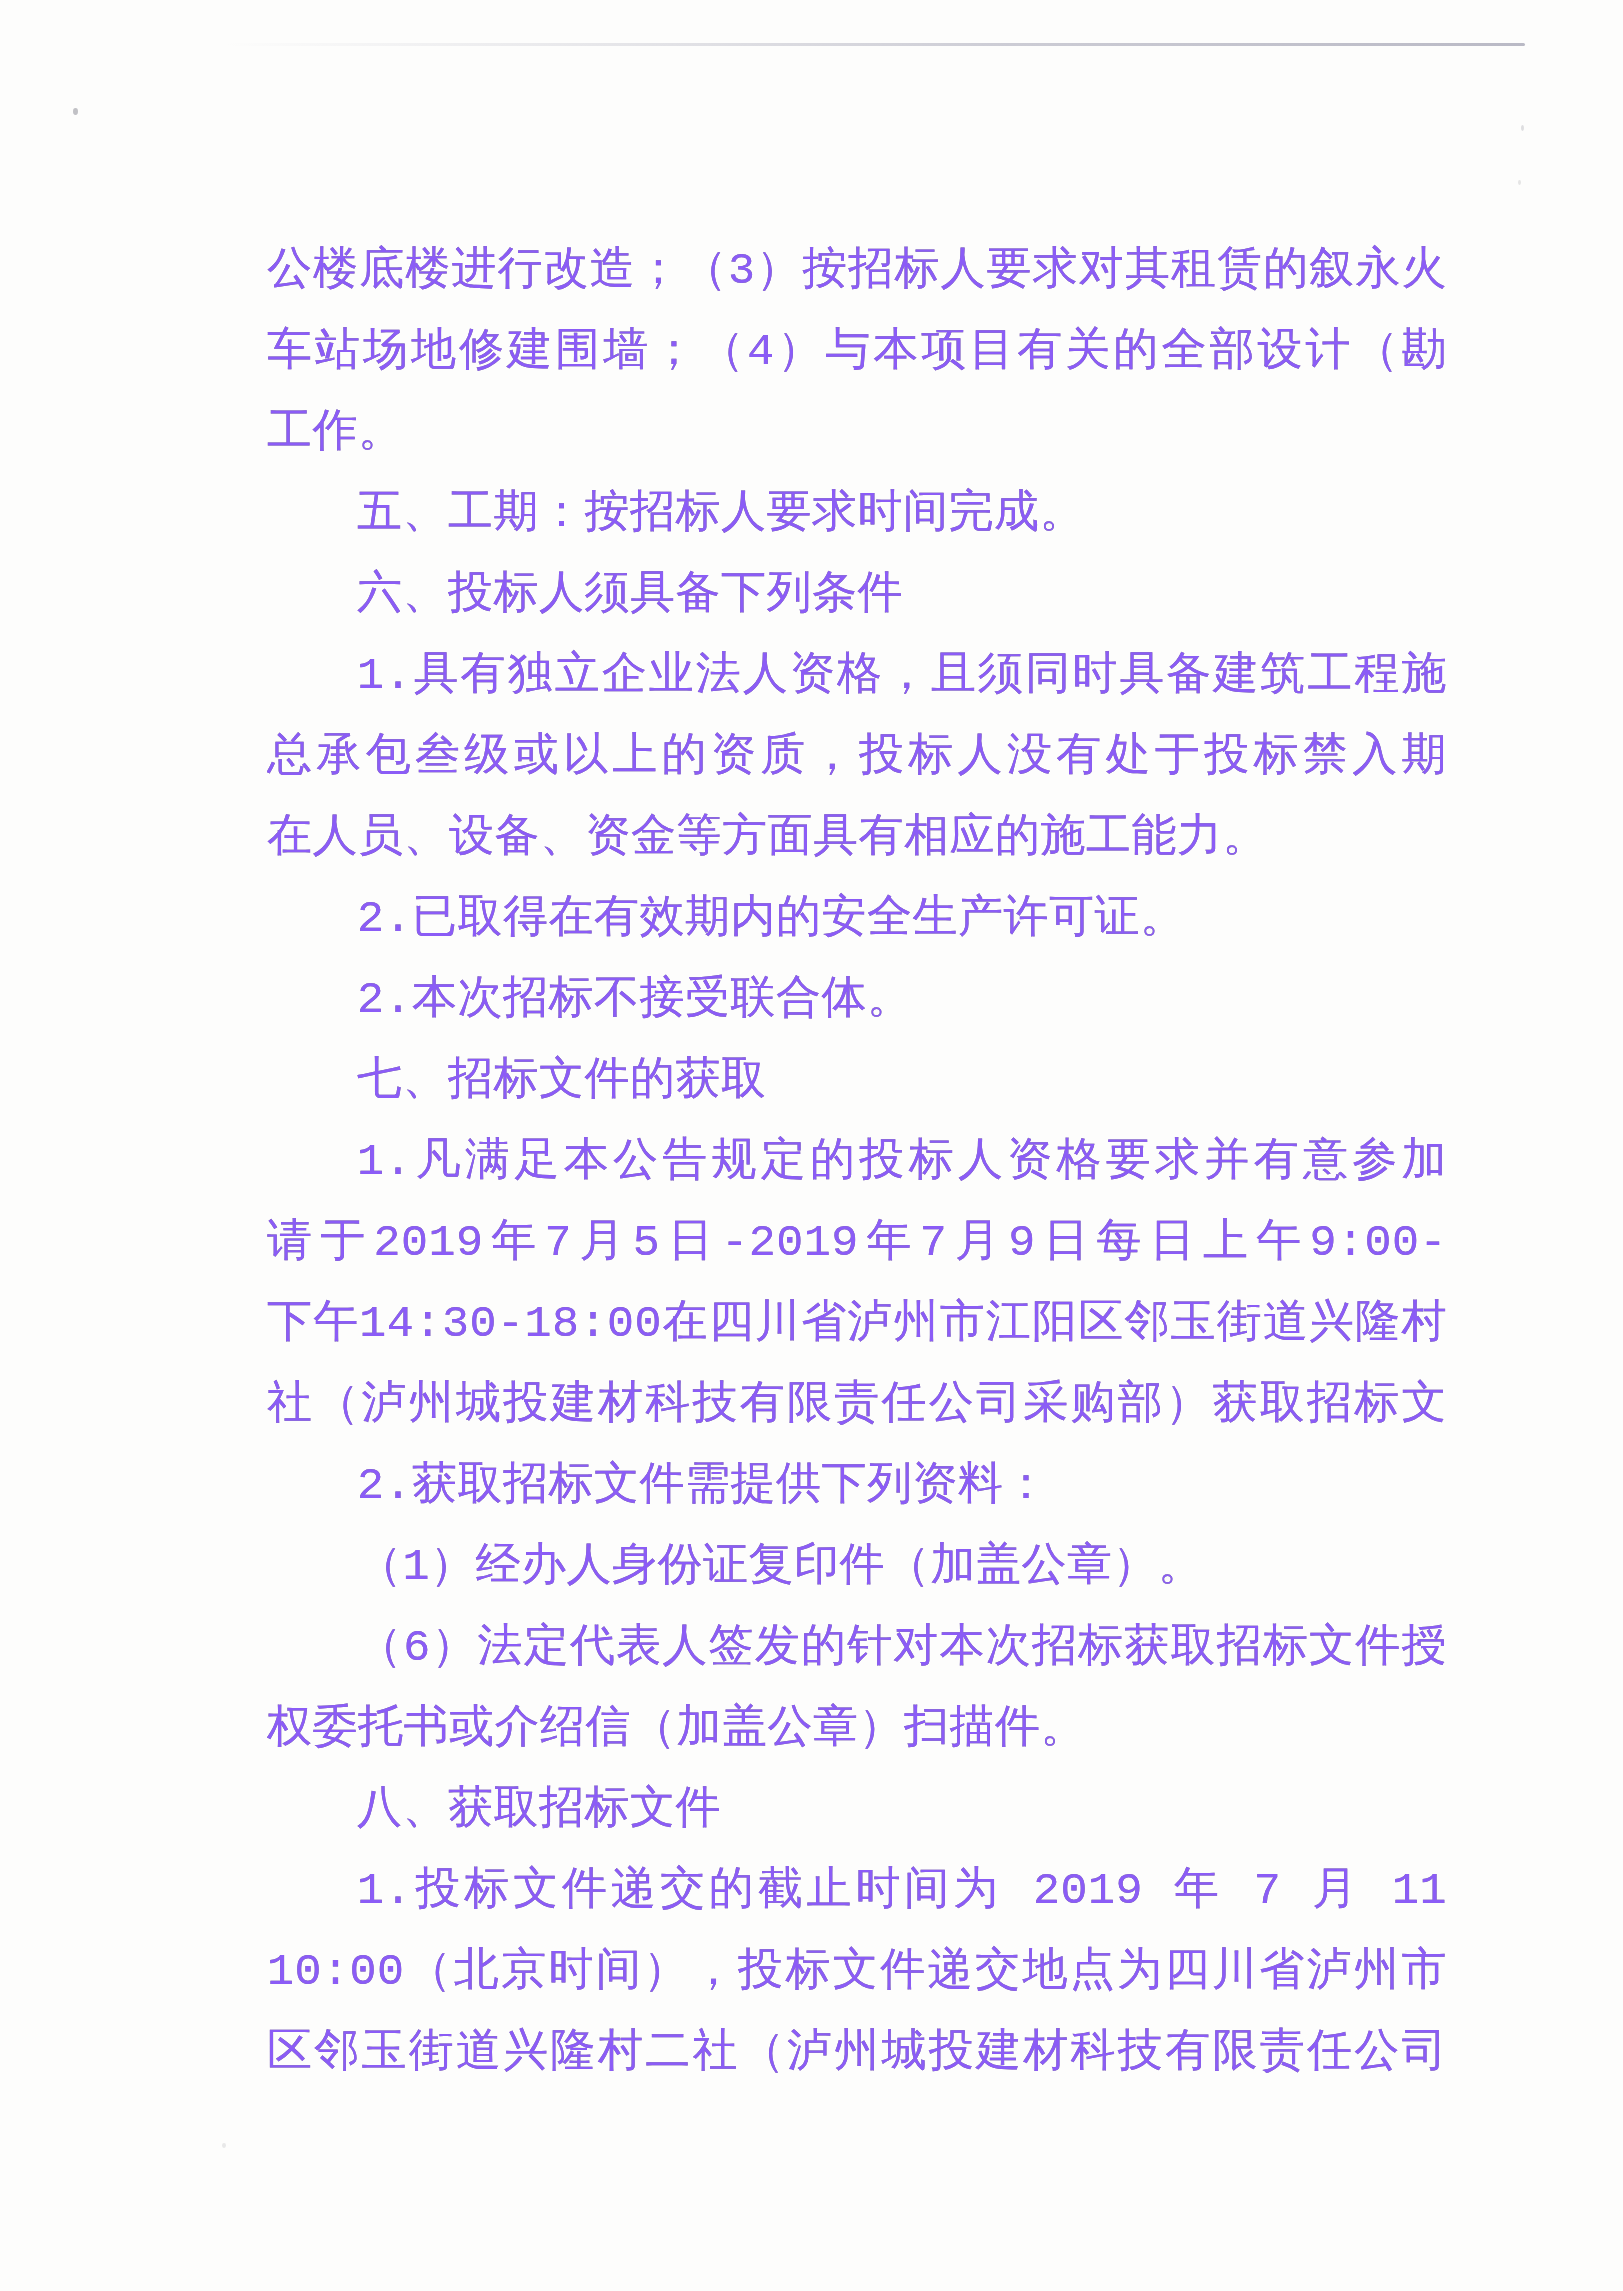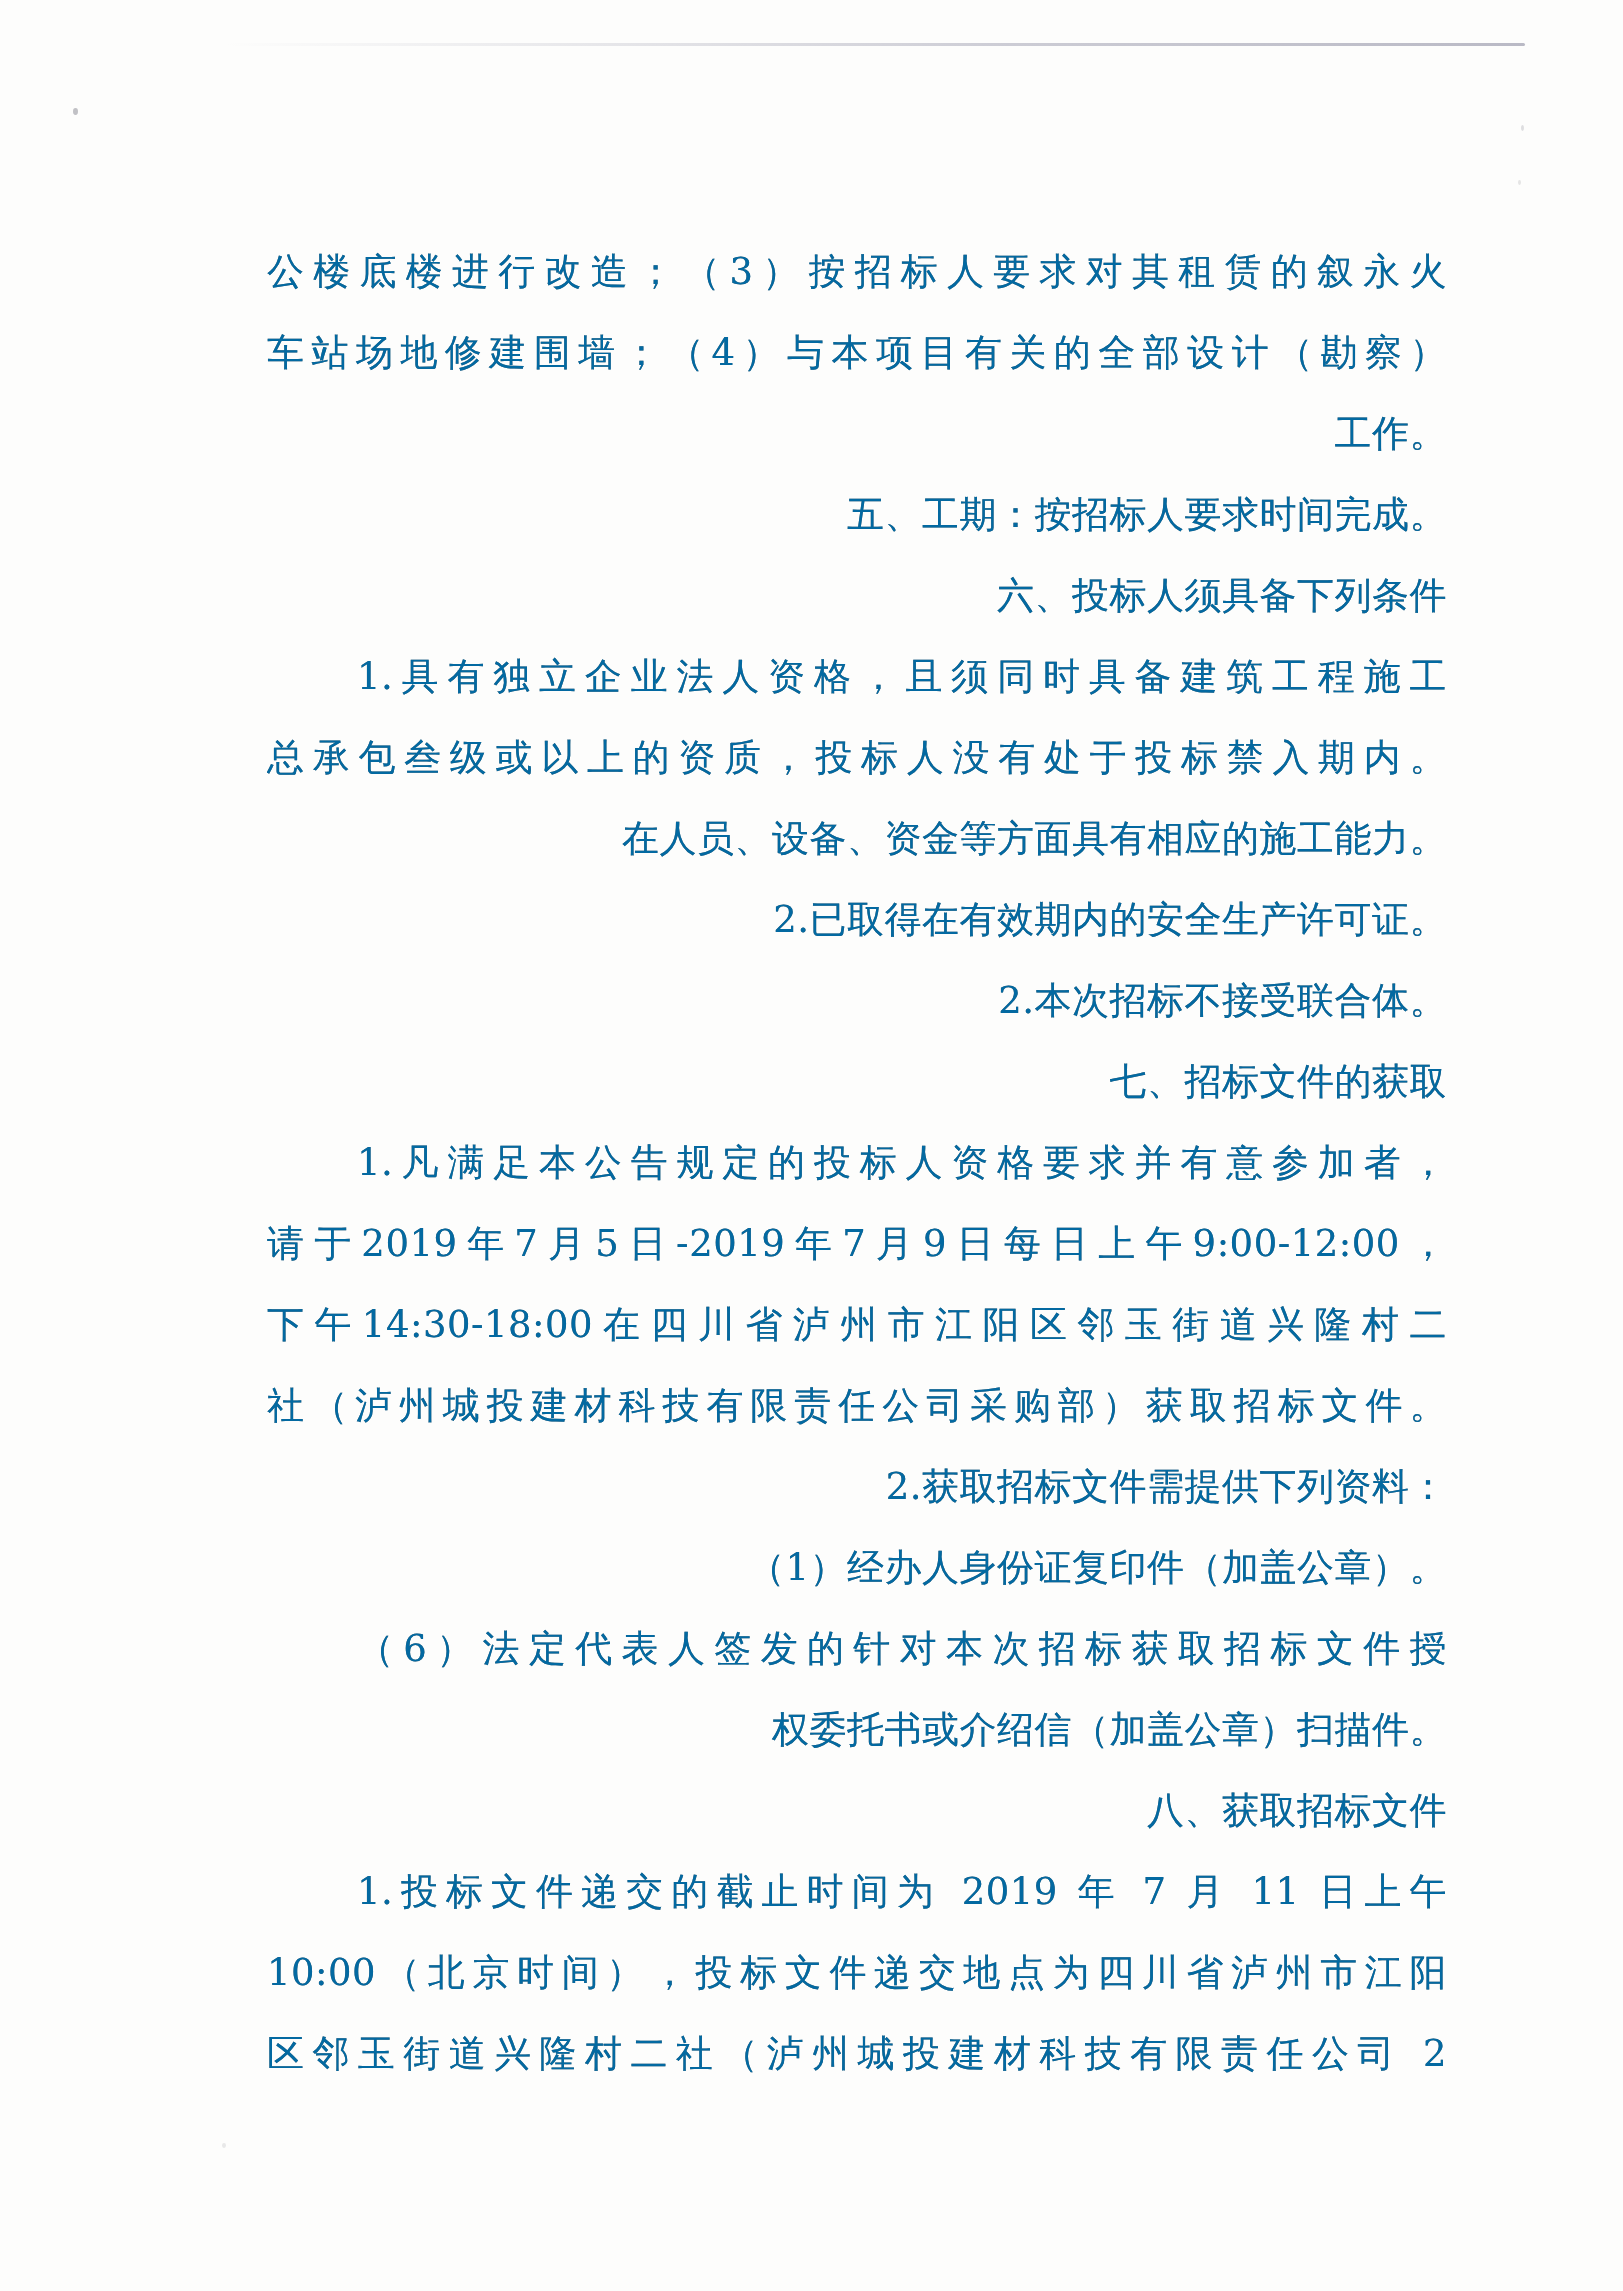--- a/index.html
+++ b/index.html
@@ -41,32 +41,32 @@
   .speck.s1 { left: 73px;  top: 108px; width: 4.9px; height: 6.9px; }
   .speck.s2 { left: 1521px; top: 125px; width: 2.9px; height: 5.9px; opacity:.5; }
   .speck.s3 { left: 1518px; top: 180px; width: 2.9px; height: 4.9px; opacity:.4; }
   .speck.s4 { left: 222px; top: 2143px; width: 3.9px; height: 4.9px; opacity:.35; }
 
   .text-block {
     position: absolute;
     left: 267px;
     top: 231px;
     width: 1180px;
-    color: #0369a1;
-    font-size: 37px;
+    color: #8b5cf6;
+    font-size: 45px;
     letter-spacing: 0.5px;
+    font-family: Liberation Mono, monospace;
   }
   .line {
     height: 81px;
     line-height: 81px;
     overflow: hidden;
     white-space: normal;
     
     text-shadow: 0 0 0.6px rgba(0,0,0,0.55);
-    text-align: right;
   }
   .line.j {
     text-align: justify;
     text-align-last: justify;
   }
   .line.i {
     text-indent: 90px;
   }
 </style>
 </head>

